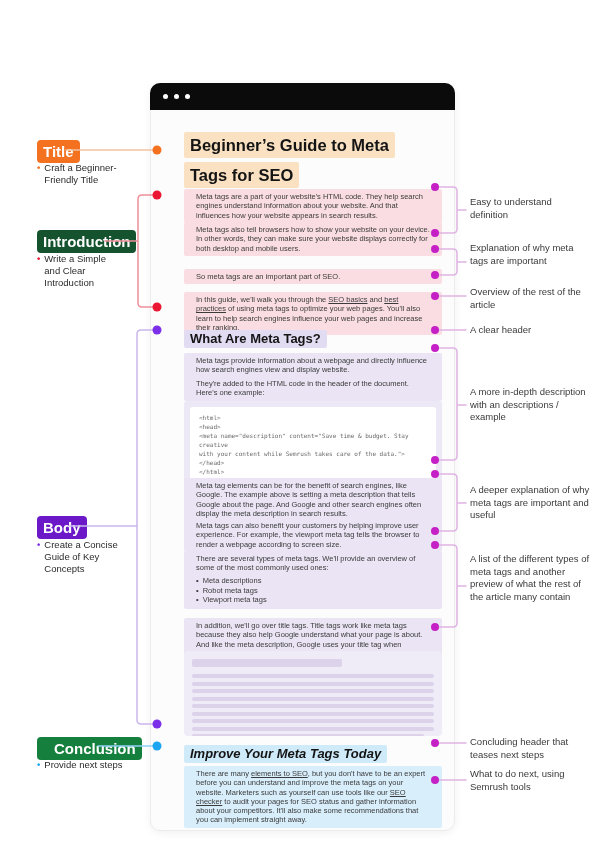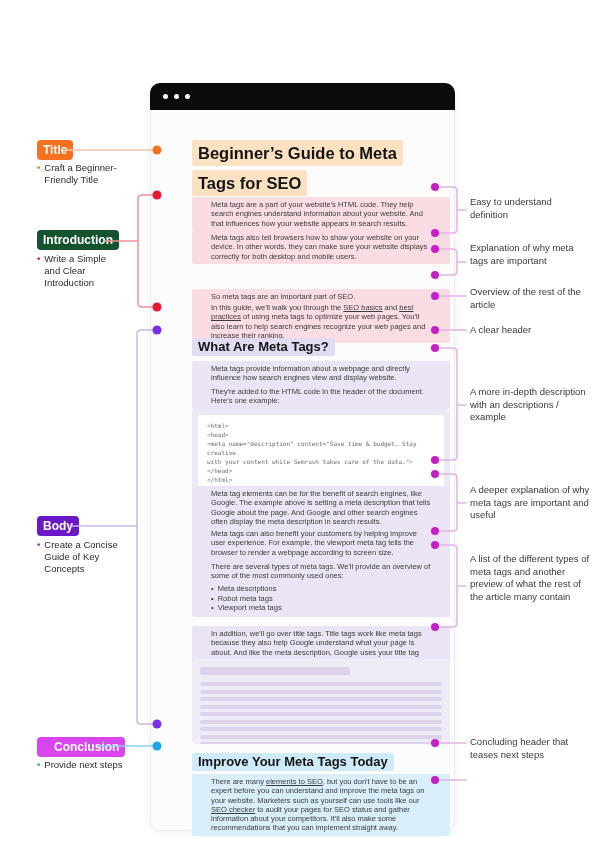--- a/index.html
+++ b/index.html
@@ -9,54 +9,54 @@
               font-size:33px;font-weight:bold;color:#0d0d0d;letter-spacing:-0.8px;}
 
   
   .window{position:absolute;left:150px;top:83px;width:305px;height:748px;background:#FCFCFC;
           border:1px solid #ECECEC;border-radius:10px;box-sizing:border-box;
           box-shadow:0 2px 8px rgba(0,0,0,0.06);}
   .window-bar{position:absolute;top:-1px;left:-1px;right:-1px;height:27px;background:#0B0B0B;
               border-radius:10px 10px 0 0;display:flex;align-items:center;gap:6px;padding-left:13px;}
   .wdot{width:5px;height:5px;border-radius:50%;background:#ffffff;}
 
-  .blk{position:absolute;left:25px;width:258px;box-sizing:border-box;margin:16px;}
-  .para{font-size:7.5px;line-height:1.24;color:#3b3b3b;padding:3px 19px;border-radius:2px;}
+  .blk{position:absolute;left:25px;width:258px;box-sizing:border-box;margin:8px;}
+  .para{font-size:7.5px;line-height:1.24;color:#3b3b3b;padding:3px 12px;border-radius:2px;}
   .pink{background:#F9DDE2;}
   .lav{background:#EAE4F4;}
   .blue{background:#D8EEFB;}
   .link{text-decoration:underline;}
 
   .h1line{display:block;width:fit-content;background:#F9E1C2;color:#141414;font-weight:bold;
           font-size:16.5px;line-height:20px;padding:3px 6px;margin-bottom:4px;border-radius:2px;}
   .h2line{display:inline-block;background:#E2DCF2;color:#141414;font-weight:bold;
           font-size:13px;line-height:14px;padding:2px 6px;border-radius:2px;}
-  .h2blue{background:#CFEBFA;}
+  .h2blue{background:#CFEBFA;font-style:italic;}
 
   .codewrap{background:#EDE8F6;padding:6px;border-radius:3px;}
   .codebox{background:#ffffff;border-radius:3px;padding:6px 9px;
            font-family:"DejaVu Sans Mono","Liberation Mono",monospace;
            font-size:6px;line-height:1.5;color:#6b6b6b;}
   .codeline{white-space:pre-wrap;}
 
   .bullets .bullet-item{display:flex;gap:4px;font-size:7.5px;line-height:1.15;color:#3b3b3b;margin:1px 0;}
   .bullets .bchar{color:#3b3b3b;}
 
   .ph{background:#EFEBF7;border-radius:4px;padding:8px;height:85px;overflow:hidden;}
   .ph-head{width:62%;height:8px;background:#DCD3EB;border-radius:2px;margin-bottom:7px;}
   .ph-bar{height:4px;background:#DCD3EB;border-radius:2px;margin-bottom:3.5px;}
   .ph-bar.short{width:96%;}
 
   
-  .badge{position:absolute;display:inline-block;color:#ffffff;font-weight:bold;font-size:12px;
+  .badge{position:absolute;display:inline-block;color:#ffffff;font-weight:bold;font-size:15px;
          line-height:1;padding:4px 6px;border-radius:4px;}
   .bg-orange{background:#F4711F;}
   .bg-red{background:#14532d;}
   .bg-purple{background:#6A18C8;}
-  .bg-blue{background:#d946ef;padding-left:17px;}
+  .bg-blue{background:#15803d;padding-left:17px;}
   .note{position:absolute;display:flex;gap:4px;font-size:9.5px;line-height:1.25;color:#2b2b2b;}
   .bchar{font-weight:bold;}
   .c-orange{color:#F4711F;} .c-red{color:#EB1631;} .c-purple{color:#7C2FE8;} .c-blue{color:#1BA4F0;}
 
   
   .rnote{position:absolute;left:470px;width:120px;font-size:9.5px;line-height:1.32;color:#3a3a3a;}
 
   .overlay{position:absolute;left:0;top:0;pointer-events:none;z-index:5;}
   .overlay path{fill:none;stroke-width:1.5px;stroke-linecap:round;}
 </style>
@@ -73,22 +73,22 @@
       <span class="wdot"></span>
     </div>
 
     <div class="blk" style="top:40px">
       <span class="h1line">Beginner’s Guide to Meta</span>
       <span class="h1line">Tags for SEO</span>
     </div>
 
     <p class="blk para pink" style="top:97px">Meta tags are a part of your website's HTML code. They help search engines understand information about your website. And that influences how your website appears in search results.</p>
     <p class="blk para pink" style="top:130px">Meta tags also tell browsers how to show your website on your device. In other words, they can make sure your website displays correctly for both desktop and mobile users.</p>
-    <p class="blk para pink" style="top:189px">So meta tags are an important part of SEO.</p>
-    <p class="blk para pink" style="top:200px"><span>In this guide, we'll walk you through the </span><span class="link">SEO basics</span><span> and </span><span class="link">best practices</span><span> of using meta tags to optimize your web pages. You'll also learn to help search engines recognize your web pages and increase their ranking.</span></p>
+    <p class="blk para pink" style="top:177px">So meta tags are an important part of SEO.</p>
+    <p class="blk para pink" style="top:200px"><span>In this guide, we'll walk you through the </span><span class="link">SEO basics</span><span> and </span><span class="link">best practices</span><span> of using meta tags to optimize your web pages. You'll also learn to help search engines influence your web pages and increase their ranking.</span></p>
 
     <div class="blk" style="top:237px">
       <span class="h2line">What Are Meta Tags?</span>
     </div>
     <p class="blk para lav" style="top:284px">They're added to the HTML code in the header of the document. Here's one example:</p>
     <p class="blk para lav" style="top:261px">Meta tags provide information about a webpage and directly influence how search engines view and display website.</p>
 
     <div class="blk codewrap" style="top:309px">
       <div class="codebox">
         <div class="codeline">&lt;html&gt;</div>
@@ -165,20 +165,21 @@
     </div>
 
   <div class="rnote" style="top:196px">Easy to understand definition</div>
   <div class="rnote" style="top:242px">Explanation of why meta tags are important</div>
   <div class="rnote" style="top:286px">Overview of the rest of the article</div>
   <div class="rnote" style="top:324px">A clear header</div>
   <div class="rnote" style="top:386px">A more in-depth description with an descriptions / example</div>
   <div class="rnote" style="top:484px">A deeper explanation of why meta tags are important and useful</div>
   <div class="rnote" style="top:553px">A list of the different types of meta tags and another preview of what the rest of the article many contain</div>
   <div class="rnote" style="top:736px">Concluding header that teases next steps</div>
+  <div class="rnote" style="top:768px">What to do next, using Semrush tools</div>
 
   <svg class="overlay" width="600" height="844" viewBox="0 0 600 844">
 
     <path d="M66 150 H155" stroke="#F2C29E"></path>
     <circle cx="157" cy="150" r="4.5" fill="#F4711F"></circle>
 
     <path d="M105 241 H138 M155 195 H142 Q138 195 138 199 V303 Q138 307 142 307 H155" stroke="#EE8F9B"></path>
     <circle cx="157" cy="195" r="4.5" fill="#EB1631"></circle>
     <circle cx="157" cy="307" r="4.5" fill="#EB1631"></circle>
 

